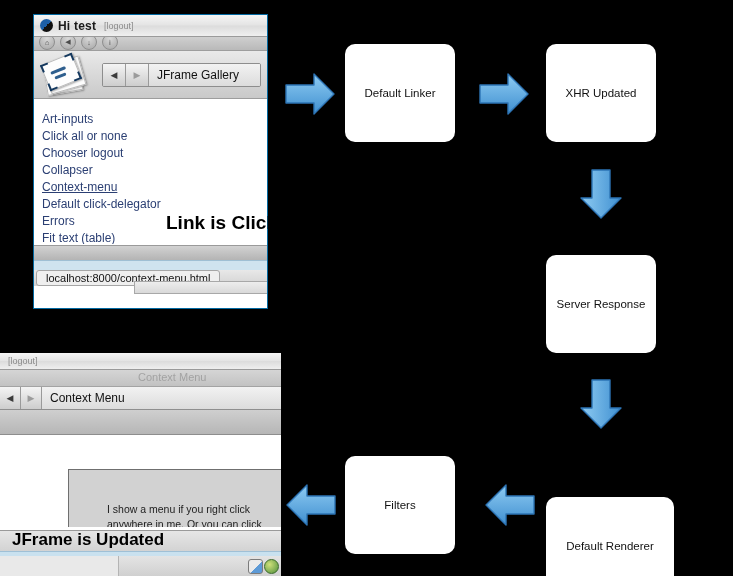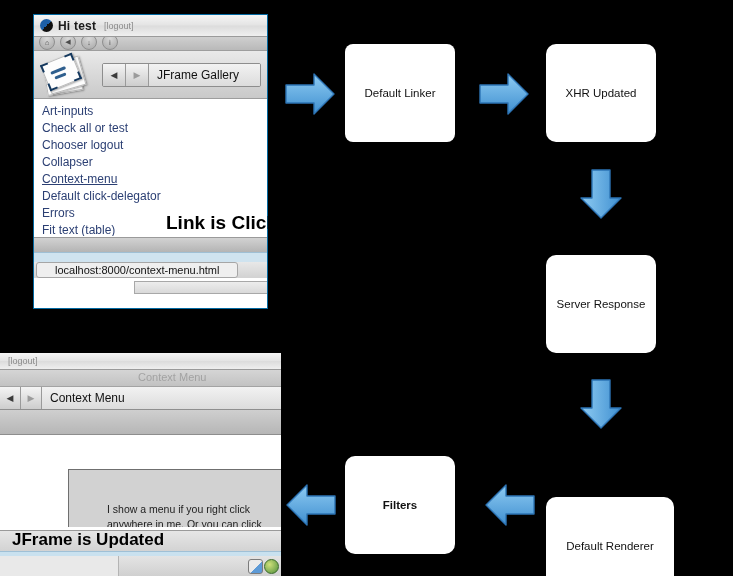--- a/index.html
+++ b/index.html
@@ -40,31 +40,31 @@
   .corner{position:absolute;width:6px;height:6px;border:2px solid #14385e;}
 
   .navfield{flex:1 1 auto;height:22px;margin-left:10px;display:flex;align-items:stretch;
             background:linear-gradient(to bottom,#fbfbfb,#e2e2e2);border:1px solid #8d8d8d;border-radius:2px;overflow:hidden;}
   .navbtn{width:22px;display:flex;align-items:center;justify-content:center;font-size:9px;color:#3b3b3b;
           background:linear-gradient(to bottom,#f4f4f4,#cdcdcd);border-right:1px solid #9a9a9a;}
   .navbtn.dim{color:#9b9b9b;}
   .navtitle{flex:1 1 auto;display:flex;align-items:center;padding-left:8px;font-size:12px;color:#111;
             background:linear-gradient(to bottom,#f2f2f2,#dcdcdc);}
 
-  .links{background:#fff;padding:4px 0 0 8px;}
+  .links{background:#fff;padding:12px 0 0 8px;}
   .links a{display:block;font-size:12px;color:#2b3f73;text-decoration:none;line-height:17px;}
   .links a.active{text-decoration:underline;}
 
   .bigmsg{position:absolute;font-size:19px;font-weight:bold;color:#000;}
 
   .greybar{height:14px;background:linear-gradient(to bottom,#d2d2d2,#b4b4b4);border-top:1px solid #9a9a9a;}
   .bluebar{height:9px;background:#cfe3ef;border-top:1px solid #9fbfd4;}
   .statusbar{height:16px;background:linear-gradient(to bottom,#e8e8e8,#d2d2d2);display:flex;align-items:center;}
   .urlbox{font-size:11px;color:#111;background:#efefef;border:1px solid #a6a6a6;border-radius:3px;
-          padding:1px 18px;margin-left:2px;}
+          padding:1px 9px;margin-left:2px;}
   .scrollstub{position:absolute;background:linear-gradient(to bottom,#ededed,#d9d9d9);border:1px solid #a8a8a8;}
 
   
   .ghost{position:absolute;font-size:11px;color:#6f6f6f;opacity:.45;}
   .cmbox{position:absolute;background:#d2d2d2;border:1px solid #6f6f6f;}
   .cmbox p{margin:0;font-size:10.5px;color:#1c1c1c;line-height:15px;}
   .cmbox a{color:#5a7fb8;text-decoration:none;}
   .updated{position:absolute;font-size:17px;font-weight:bold;color:#000;}
   .sdk{position:absolute;font-size:10px;font-weight:bold;color:#3a3a3a;letter-spacing:.5px;margin-top:36px;}
   .sdkicon{position:absolute;width:13px;height:13px;border-radius:3px;}
@@ -117,21 +117,21 @@
       </span>
       <span class="navfield">
         <span class="navbtn">◀</span>
         <span class="navbtn dim">▶</span>
         <span class="navtitle">JFrame Gallery</span>
       </span>
     </div>
 
     <div class="links" style="height:133px;overflow:hidden;">
       <a>Art-inputs</a>
-      <a>Check all or test</a>
+      <a>Click all or none</a>
       <a>Chooser logout</a>
       <a>Collapser</a>
       <a class="active">Context-menu</a>
       <a>Default click-delegator</a>
       <a>Errors</a>
       <a>Fit text (table)</a>
 
     </div>
 
     <div class="greybar" style="margin-top:1px;"></div>
@@ -192,21 +192,21 @@
   <svg class="arrow" style="left:284px;top:71px;" width="52" height="46" viewBox="0 0 52 46">
     <defs>
         <linearGradient id="ga" x1="0" y1="0" x2="0" y2="1">
       <stop offset="0" stop-color="#8ecbf2"></stop>
           <stop offset="1" stop-color="#3f8fd0"></stop>
         </linearGradient>
       </defs>
     <path d="M2 14 H30 V3 L50 23 L30 43 V32 H2 Z" fill="url(#ga)" stroke="#2d74b5" stroke-width="1.4" stroke-linejoin="round"></path>
   </svg>
 
-  <div class="node" style="left:345px;top:44px;width:110px;height:98px;border-radius:8px;">
+  <div class="node" style="left:345px;top:44px;width:110px;height:98px;">
     <span>Default Linker</span>
   </div>
 
   <svg class="arrow" style="left:478px;top:71px;" width="52" height="46" viewBox="0 0 52 46">
     <path d="M2 14 H30 V3 L50 23 L30 43 V32 H2 Z" fill="url(#ga)" stroke="#2d74b5" stroke-width="1.4" stroke-linejoin="round"></path>
   </svg>
 
   <div class="node" style="left:546px;top:44px;width:110px;height:98px;">
     <span>XHR Updated</span>
   </div>
@@ -236,21 +236,21 @@
   <svg class="arrow" style="left:484px;top:482px;" width="52" height="46" viewBox="0 0 52 46">
     <defs>
         <linearGradient id="gc" x1="0" y1="0" x2="0" y2="1">
       <stop offset="0" stop-color="#8ecbf2"></stop>
           <stop offset="1" stop-color="#3f8fd0"></stop>
         </linearGradient>
       </defs>
     <path d="M50 14 H22 V3 L2 23 L22 43 V32 H50 Z" fill="url(#gc)" stroke="#2d74b5" stroke-width="1.4" stroke-linejoin="round"></path>
   </svg>
 
-  <div class="node" style="left:345px;top:456px;width:110px;height:98px;font-weight:bold;">
+  <div class="node" style="left:345px;top:456px;width:110px;height:98px;">
     <span>Filters</span>
   </div>
 
   <svg class="arrow" style="left:285px;top:482px;" width="52" height="46" viewBox="0 0 52 46">
     <path d="M50 14 H22 V3 L2 23 L22 43 V32 H50 Z" fill="url(#gc)" stroke="#2d74b5" stroke-width="1.4" stroke-linejoin="round"></path>
   </svg>
 
 </div>
 
 </body></html>

